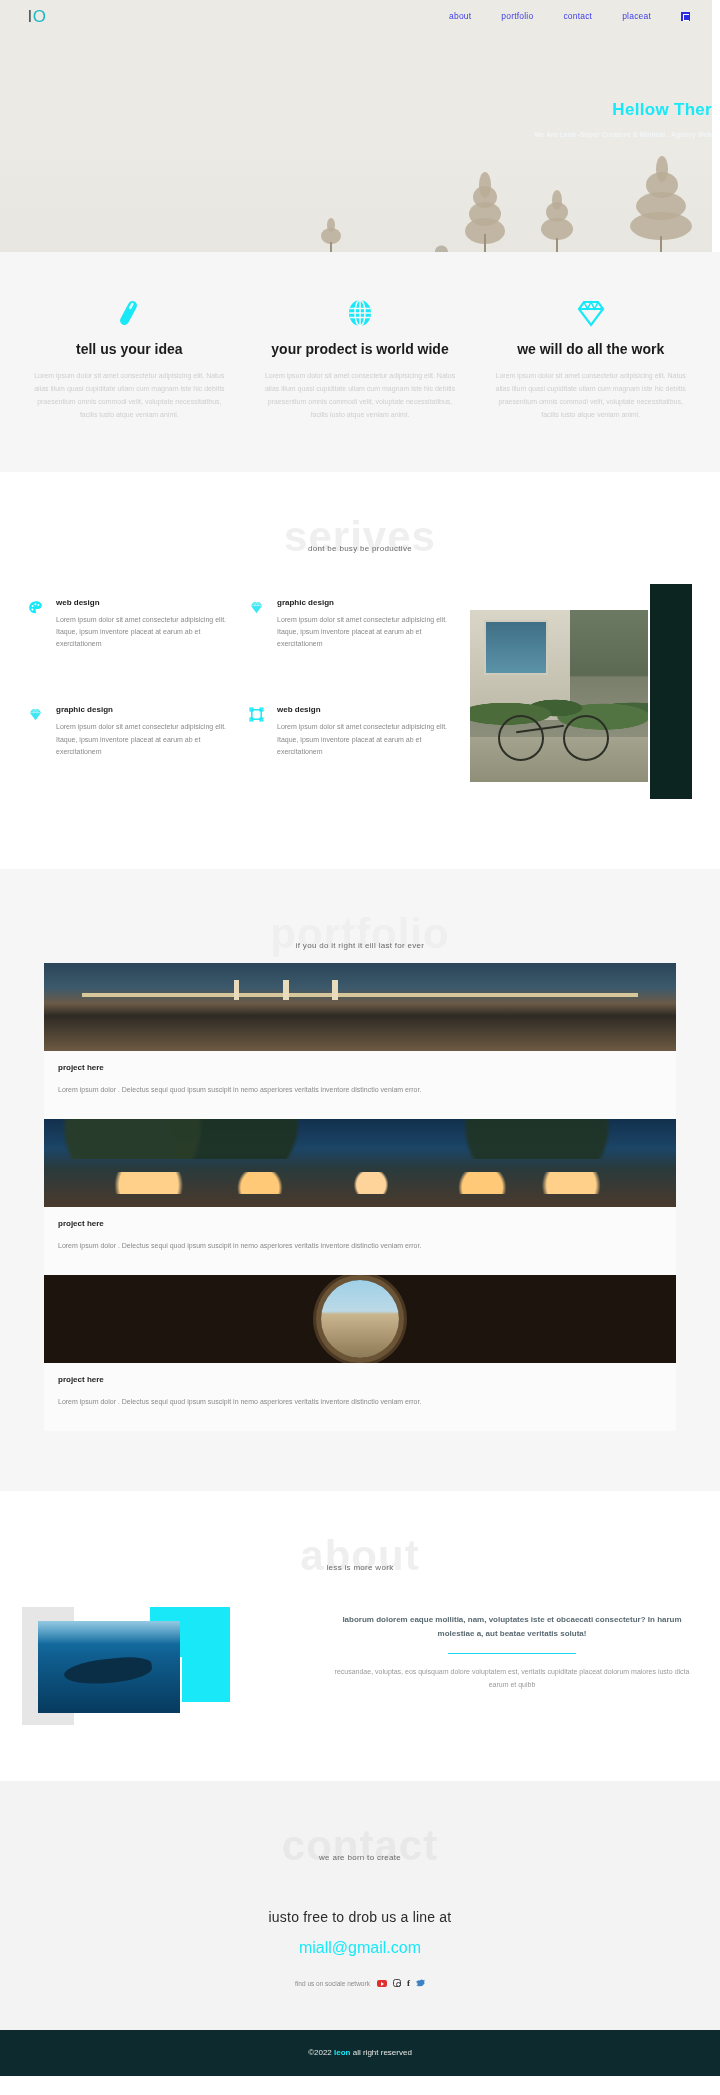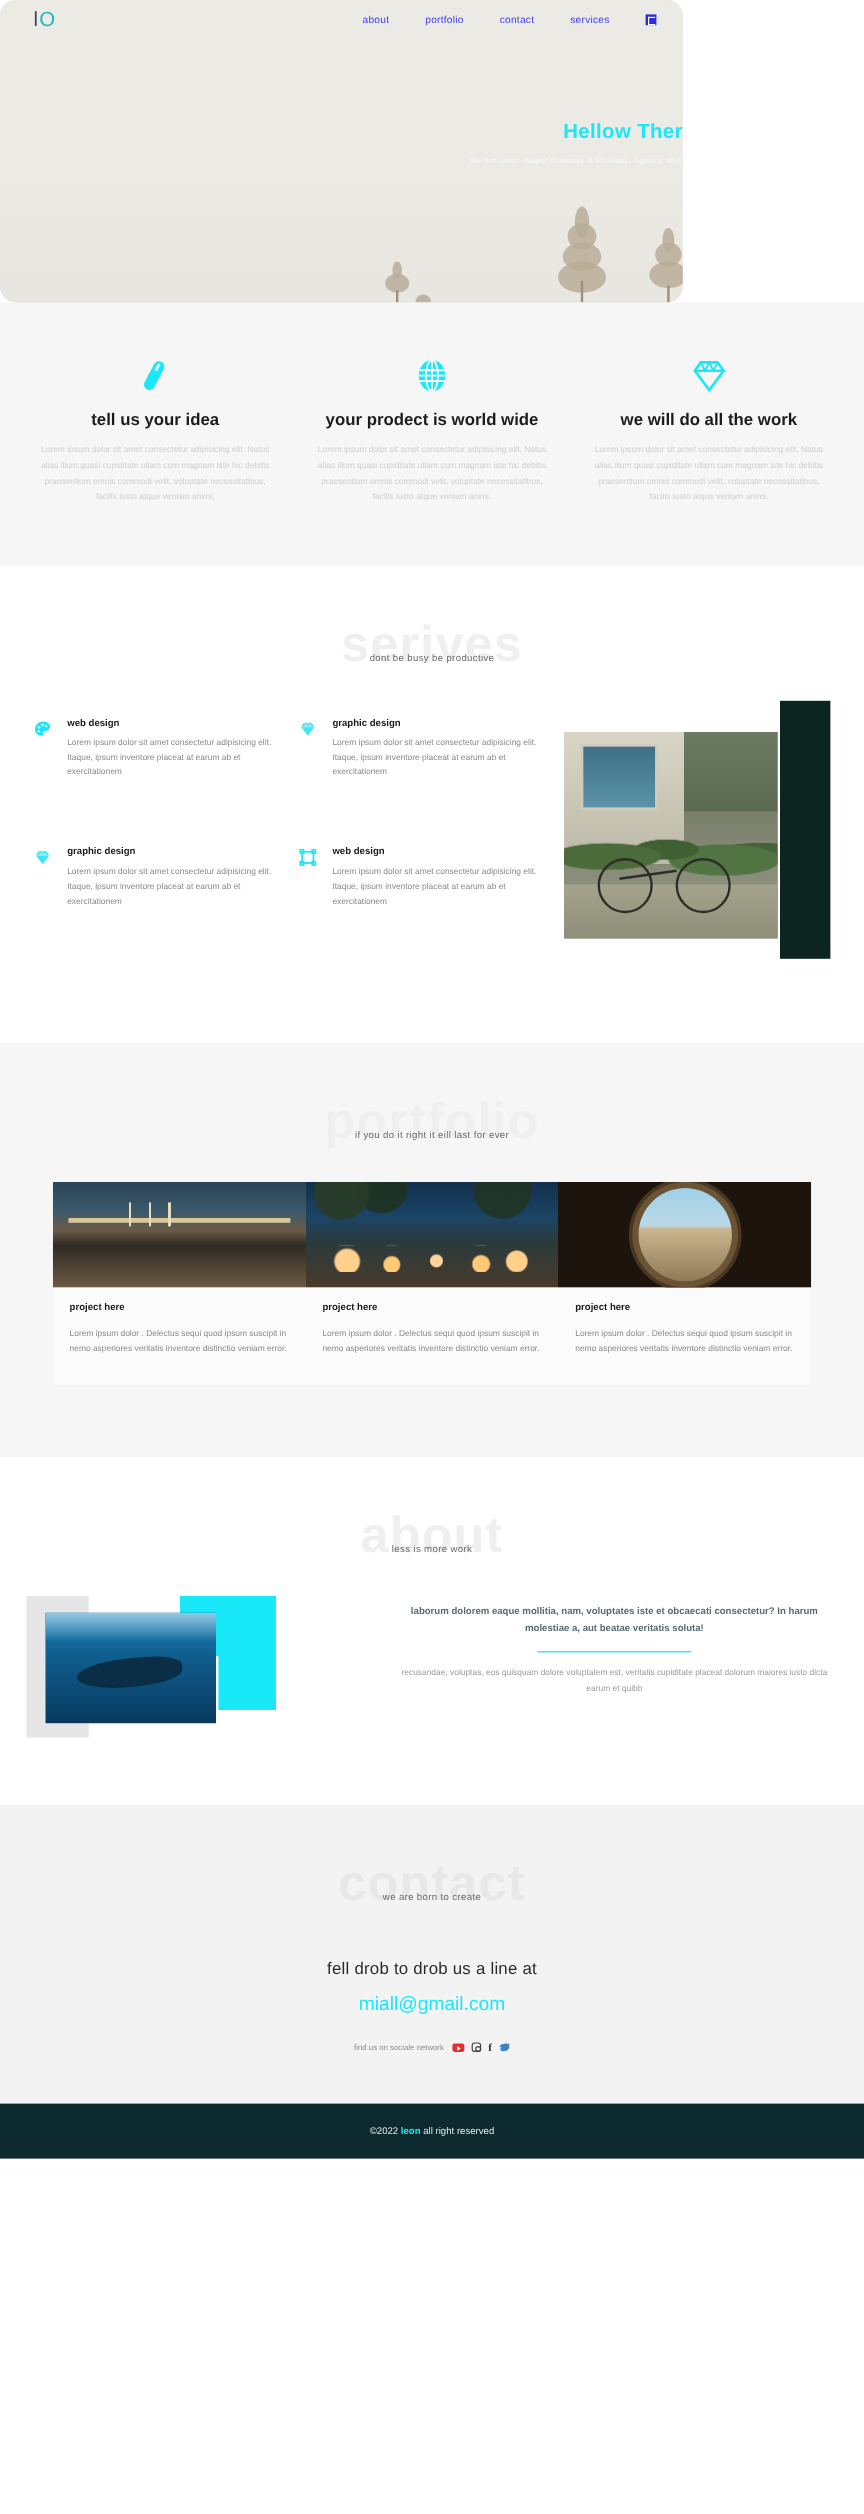--- a/index.html
+++ b/index.html
@@ -8,25 +8,24 @@
     font-family: "Liberation Sans", sans-serif;
     background: #ffffff;
     color: #333;
     width: 720px;
     overflow-x: hidden;
   }
 
   
   .hero {
     position: relative;
-    width: 569px;
+    width: 712px;
     height: 252px;
     background: #ebe9e4;
     overflow: hidden;
-    border-radius: 13px;
   }
   .hero-bg {
     position: absolute;
     left: 0; top: 0; right: 0; bottom: 0;
     background:
       radial-gradient(circle at 62% 100%, rgba(150,140,120,0.55) 0 6px, rgba(150,140,120,0) 7px),
       linear-gradient(to bottom, #eceae5 0%, #eceae5 55%, #e8e6e0 100%);
   }
   
   .tree {
@@ -289,21 +288,21 @@
   }
 
   
   .portfolio {
     background: #f6f6f6;
     padding: 40px 0 60px 0;
   }
   .cards {
     display: flex;
     padding: 0 44px;
-    margin-top: 22px;
+    flex-direction: column;
   }
   .card {
     flex: 1;
     background: #fbfbfb;
     display: flex;
     flex-direction: column;
   }
   .card-img {
     height: 88px;
     width: 100%;
@@ -580,21 +579,21 @@
   </div>
 
   <nav class="navbar">
     <div class="logo">
       <span>l</span><span class="o">O</span>
     </div>
     <div class="nav-links">
       <a href="#">about</a>
       <a href="#">portfolio</a>
       <a href="#">contact</a>
-      <a href="#">services</a>
+      <a href="#">placeat</a>
       <span class="nav-toggle"></span>
     </div>
   </nav>
 
   <div class="hero-center">
     <div class="hero-title">Hellow Ther</div>
     <div class="hero-sub">We Are Leon -Super Createve &amp; Minimal . Agency Web</div>
   </div>
 </section>
 
@@ -781,21 +780,21 @@
     </div>
   </div>
 </section>
 
 <section class="contact">
   <div class="bigheading-wrap">
     <div class="bigheading">contact</div>
     <div class="subheading">we are born to create</div>
   </div>
 
-  <div class="contact-line">fell drob to drob us a line at</div>
+  <div class="contact-line">iusto free to drob us a line at</div>
   <a class="contact-mail" href="#">miall@gmail.com</a>
 
   <div class="social-row">
     <span class="social-label">find us on sociale network</span>
     <span class="social-icons">
       <span class="si si-yt"></span>
       <span class="si si-ig"></span>
       <span class="si si-fb">f</span>
       <span class="si si-tw"></span>
     </span>

